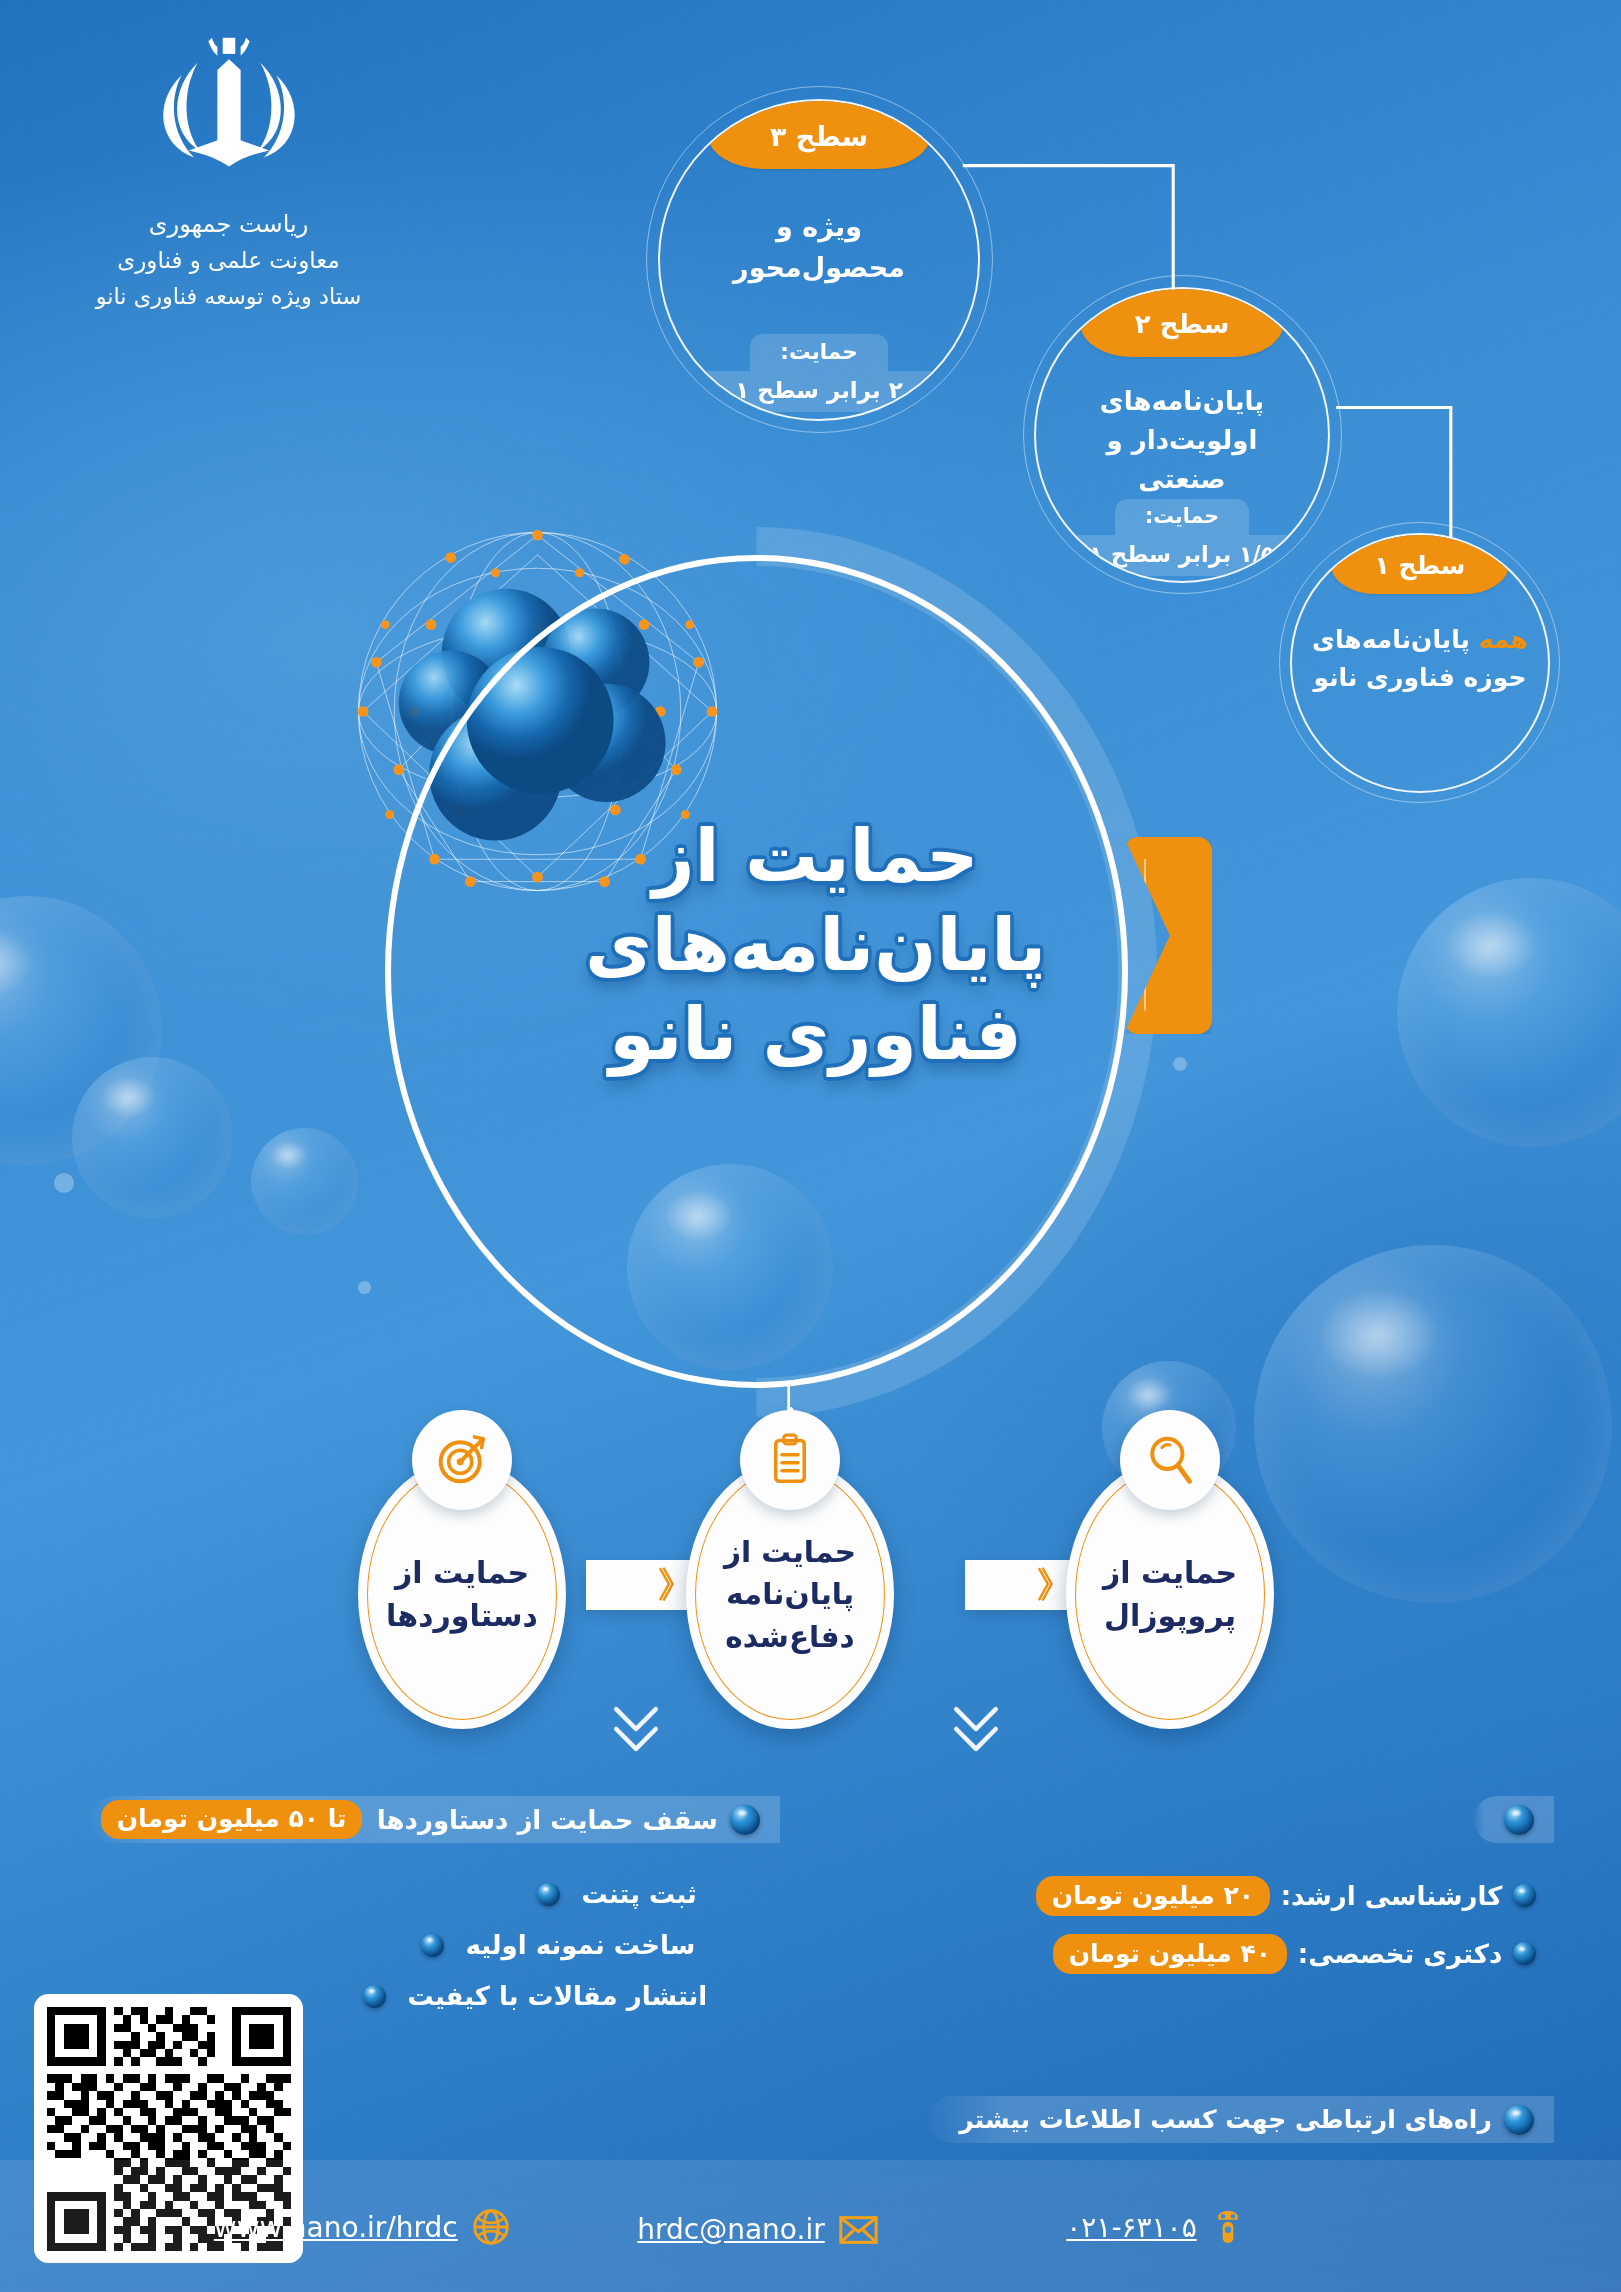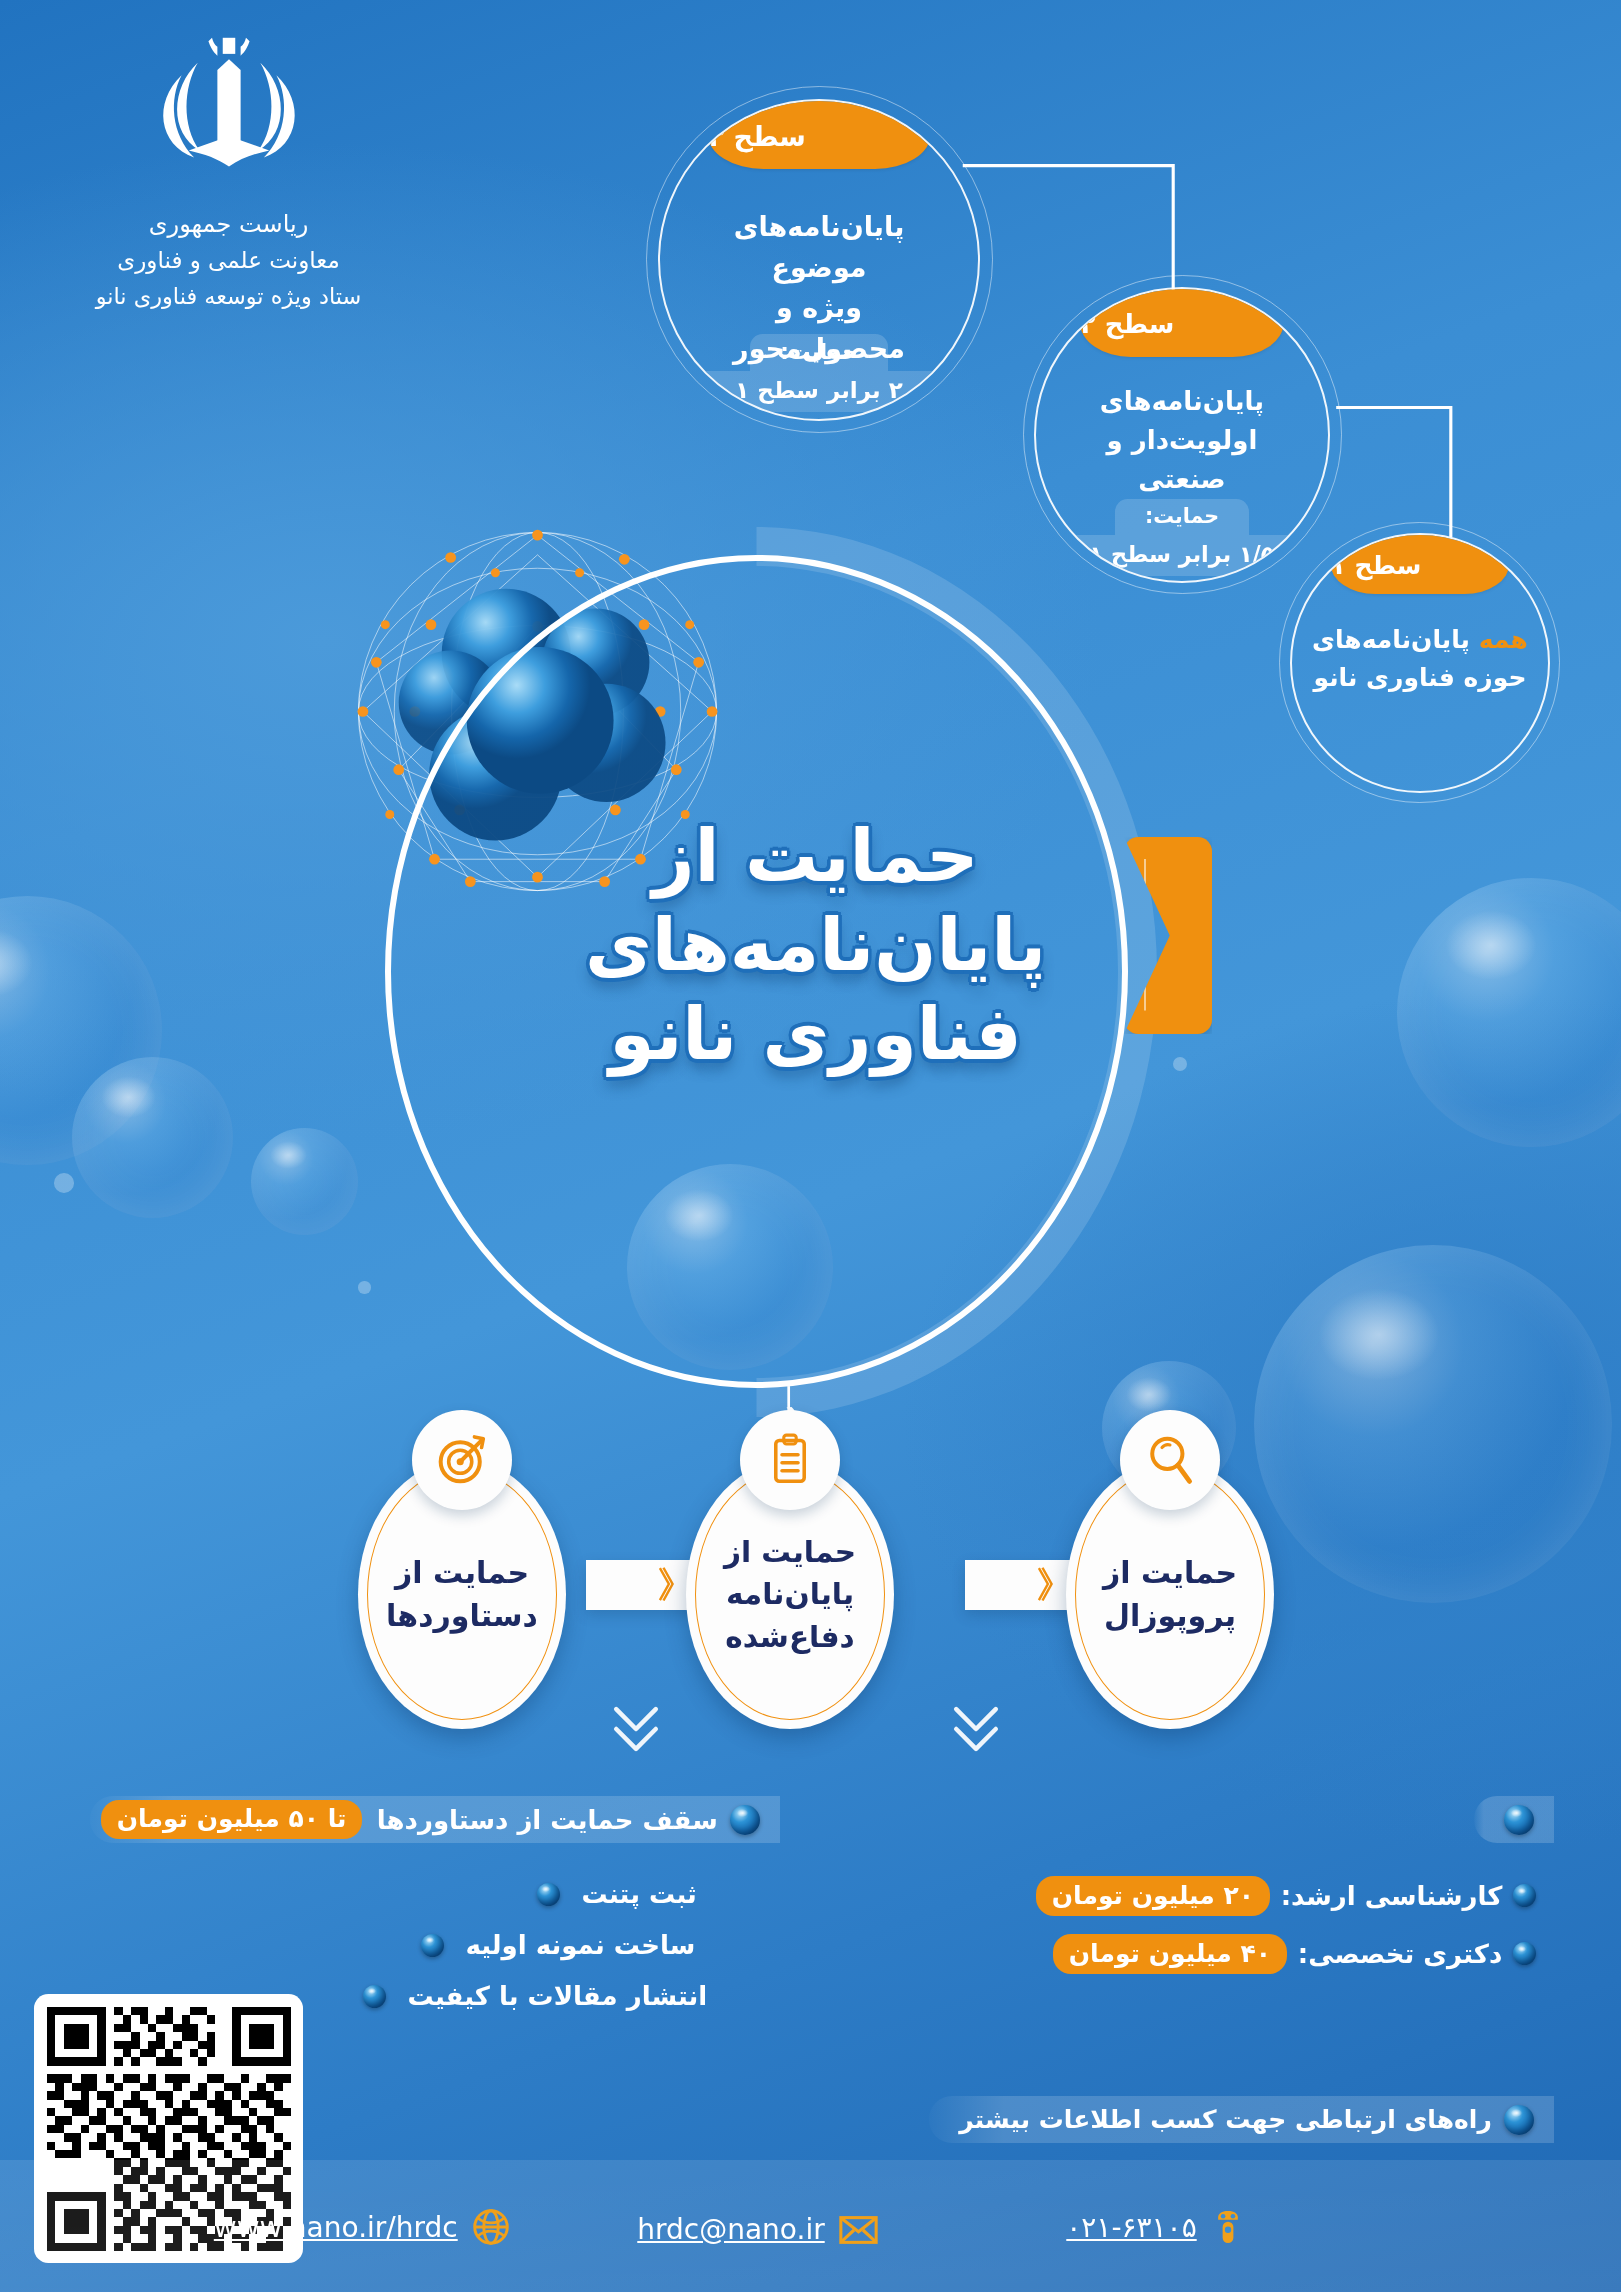--- a/index.html
+++ b/index.html
@@ -55,21 +55,21 @@
     border: 2.7px solid rgba(255,255,255,0.92);
     display: flex; flex-direction: column;
     align-items: center; justify-content: flex-start;
     text-align: center; color: #fff; overflow: visible;
   }
   .level .badge {
     position: absolute; top: -1.8px; left: 50%; transform: translateX(-50%);
     width: 70%; height: 70px;
     background: #f0900f;
     border-radius: 50% 50% 50% 50% / 100% 100% 100% 100%;
-    display: flex; align-items: center; justify-content: flex-end;
+    display: flex; align-items: center; justify-content: center;
     font-weight: bold; letter-spacing: 0.4px;
     box-shadow: 0 0.9px 3.6px rgba(0,0,0,0.10);
   }
   .level .badge span { margin-top: 3.6px; }
   .level .ltitle {
     font-weight: bold; line-height: 1.5; padding: 0 14%;
   }
   .support-box {
     position: absolute; bottom: 10%; left: 0; right: 0;
     display: flex; flex-direction: column; align-items: center;
@@ -242,21 +242,20 @@
   <svg style="position:absolute;left:0;top:0;width:1621px;height:806px;" viewBox="0 0 1810 900" width="1621" height="806">
     <path d="M1075 185 L1310 185 L1310 330" stroke="#ffffff" stroke-width="3.5" fill="none"></path>
     <path d="M1492 455 L1620 455 L1620 600" stroke="#ffffff" stroke-width="3.5" fill="none"></path>
   </svg>
 
   <div class="level" style="left:658px; top:99px; width:322px; height:322px; overflow:hidden;">
     <div class="badge" style="font-size:27px;">
       <span>سطح ۳</span>
     </div>
     <div class="ltitle" style="margin-top:106px; font-size:27px;">
-      <div>پایان‌نامه‌های موضوع</div>
       <div>ویژه و محصول‌محور</div>
     </div>
     <div class="support-box" style="bottom:7.2px;">
       <div class="support-label" style="font-size:21.5px;">حمایت:</div>
       <div class="support-value" style="font-size:23px;">۲ برابر سطح ۱</div>
     </div>
   </div>
   <div class="level" style="left:646px; top:86px; width:347px; height:347px; border:1.3px solid rgba(255,255,255,.45); pointer-events:none;"></div>
   <div class="node" style="position:absolute; left:934px; top:139px;"></div>
 

